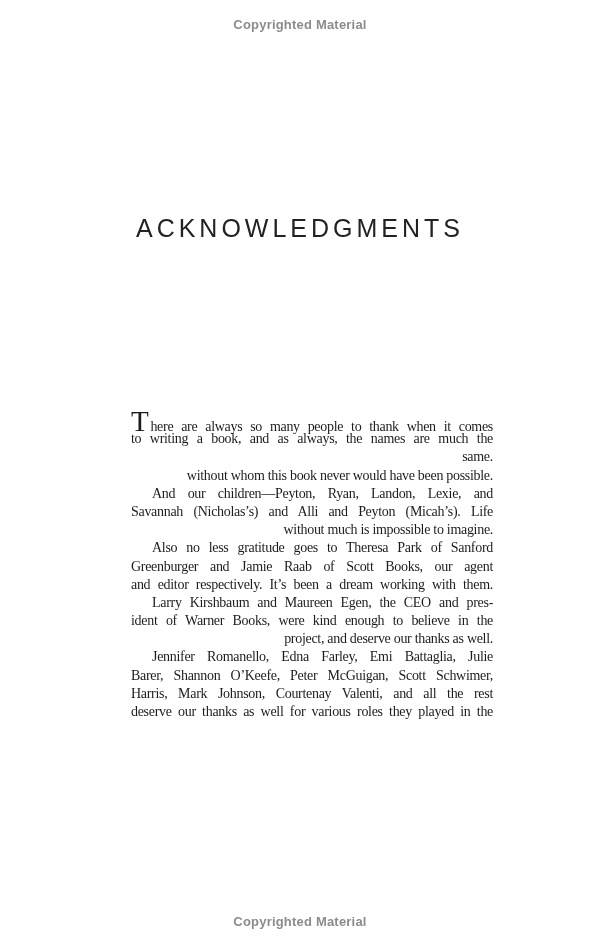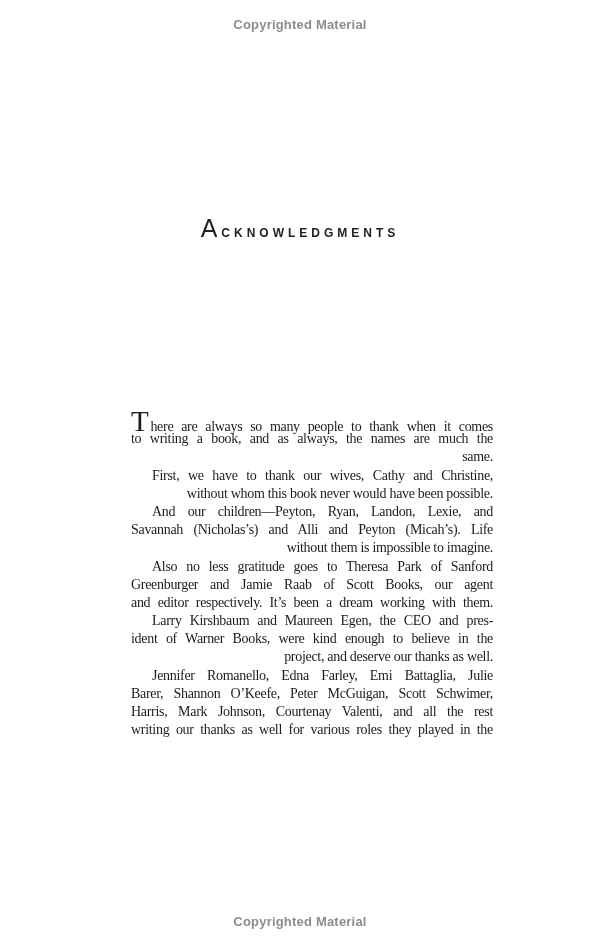--- a/index.html
+++ b/index.html
@@ -39,22 +39,21 @@
     font-family: "Liberation Sans", sans-serif;
     font-weight: 400;
     letter-spacing: 4px;
     line-height: 28px;
     white-space: nowrap;
   }
   .heading .initial {
     font-size: 25px;
   }
   .heading .rest {
-    font-size: 12px;
-    font-weight: bold;
+    font-size: 25px;
   }
 
   .body-text {
     position: absolute;
     top: 412px;
     left: 119px;
     width: 362px;
     color: #1c1c1c;
     font-size: 14px;
     letter-spacing: -0.3px;
@@ -87,32 +86,31 @@
   <div class="notice top">Copyrighted Material</div>
 
   <div class="heading">
     <span class="initial">A</span><span class="rest">CKNOWLEDGMENTS</span>
   </div>
 
   <div class="body-text" id="body-lines">
       <div class="line just"><span class="raised-cap">T</span>here are always so many people to thank when it comes</div>
       <div class="line just">to writing a book, and as always, the names are much the</div>
       <div class="line">same.</div>
-      <div class="line indent just">First, we have to thank our wives, Cathy and Christine,</div>
       <div class="line">without whom this book never would have been possible.</div>
       <div class="line indent just">And our children—Peyton, Ryan, Landon, Lexie, and</div>
       <div class="line just">Savannah (Nicholas’s) and Alli and Peyton (Micah’s). Life</div>
-      <div class="line">without them is impossible to imagine.</div>
+      <div class="line">without much is impossible to imagine.</div>
       <div class="line indent just">Also no less gratitude goes to Theresa Park of Sanford</div>
       <div class="line just">Greenburger and Jamie Raab of Scott Books, our agent</div>
       <div class="line just">and editor respectively. It’s been a dream working with them.</div>
       <div class="line indent just">Larry Kirshbaum and Maureen Egen, the CEO and pres-</div>
       <div class="line just">ident of Warner Books, were kind enough to believe in the</div>
       <div class="line">project, and deserve our thanks as well.</div>
       <div class="line indent just">Jennifer Romanello, Edna Farley, Emi Battaglia, Julie</div>
       <div class="line just">Barer, Shannon O’Keefe, Peter McGuigan, Scott Schwimer,</div>
       <div class="line just">Harris, Mark Johnson, Courtenay Valenti, and all the rest</div>
-      <div class="line just">writing our thanks as well for various roles they played in the</div>
+      <div class="line just">deserve our thanks as well for various roles they played in the</div>
     </div>
 
   <div class="notice bottom">Copyrighted Material</div>
 
 </div>
 
 </body></html>

